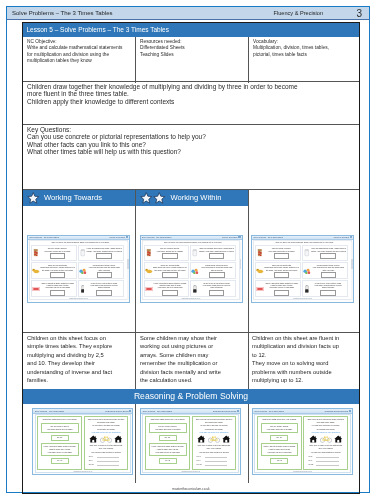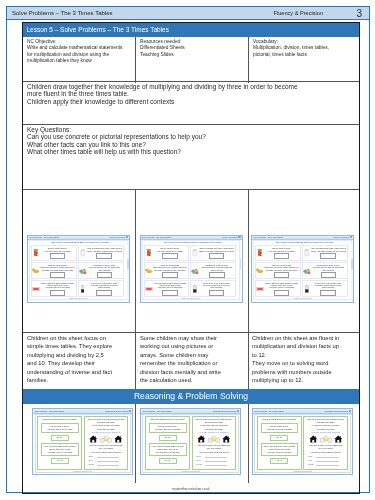--- a/index.html
+++ b/index.html
@@ -129,20 +129,39 @@
     <div class="hline" style="top:101.5px;"></div>
 
     <div class="cell big" style="left:4px;top:103px;width:320px;">
       <div>Key Questions:</div>
       <div>Can you use concrete or pictorial representations to help you?</div>
       <div>What other facts can you link to this one?</div>
       <div>What other times table will help us with this question?</div>
     </div>
     <div class="hline" style="top:166.5px;"></div>
 
+    <div class="tierbar" style="left:0;top:167px;width:112px;">
+      <span class="stars">
+          <svg width="12.5" height="12" viewBox="0 0 24 23">
+            <path d="M12 1.2 L15.1 8.1 L22.6 8.8 L16.9 13.9 L18.6 21.4 L12 17.4 L5.4 21.4 L7.1 13.9 L1.4 8.8 L8.9 8.1 Z" fill="#f2f6fb" stroke="#233d63" stroke-width="1.6" stroke-linejoin="round"></path>
+          </svg>
+        </span>
+      <span class="tlabel">Working Towards</span>
+    </div>
+    <div class="tierbar" style="left:113px;top:167px;width:112px;">
+      <span class="stars">
+          <svg width="12.5" height="12" viewBox="0 0 24 23">
+            <path d="M12 1.2 L15.1 8.1 L22.6 8.8 L16.9 13.9 L18.6 21.4 L12 17.4 L5.4 21.4 L7.1 13.9 L1.4 8.8 L8.9 8.1 Z" fill="#f2f6fb" stroke="#233d63" stroke-width="1.6" stroke-linejoin="round"></path>
+          </svg>
+          <svg width="12.5" height="12" viewBox="0 0 24 23">
+            <path d="M12 1.2 L15.1 8.1 L22.6 8.8 L16.9 13.9 L18.6 21.4 L12 17.4 L5.4 21.4 L7.1 13.9 L1.4 8.8 L8.9 8.1 Z" fill="#f2f6fb" stroke="#233d63" stroke-width="1.6" stroke-linejoin="round"></path>
+          </svg>
+        </span>
+      <span class="tlabel">Working Within</span>
+    </div>
 
     <div class="vline" style="left:111.5px;top:167px;height:142px;"></div>
     <div class="vline" style="left:224.5px;top:167px;height:142px;"></div>
     <div class="hline" style="top:309px;"></div>
 
     <div id="thumb-row">
         <div class="thumb" style="left: 4px; top: 212px; width: 103px; height: 68px;">
           <div class="tbar">
             <span class="tt">Solve Problems – The 3 Times Tables</span>
             <span class="wbtn" style="right:1px"></span>

